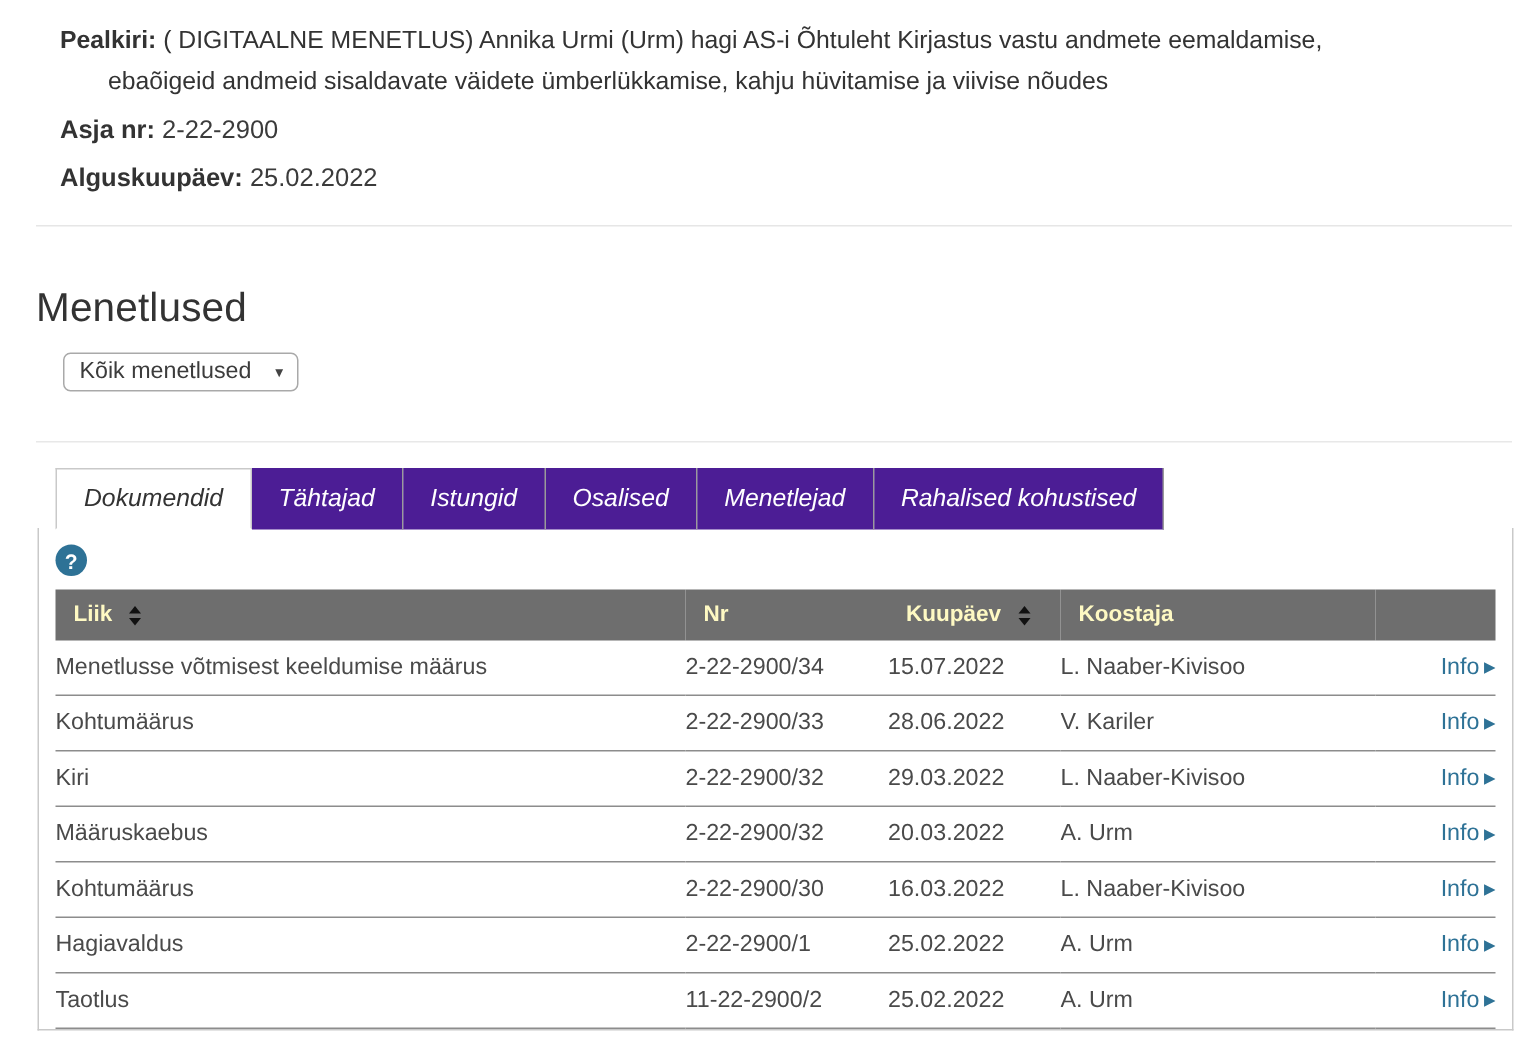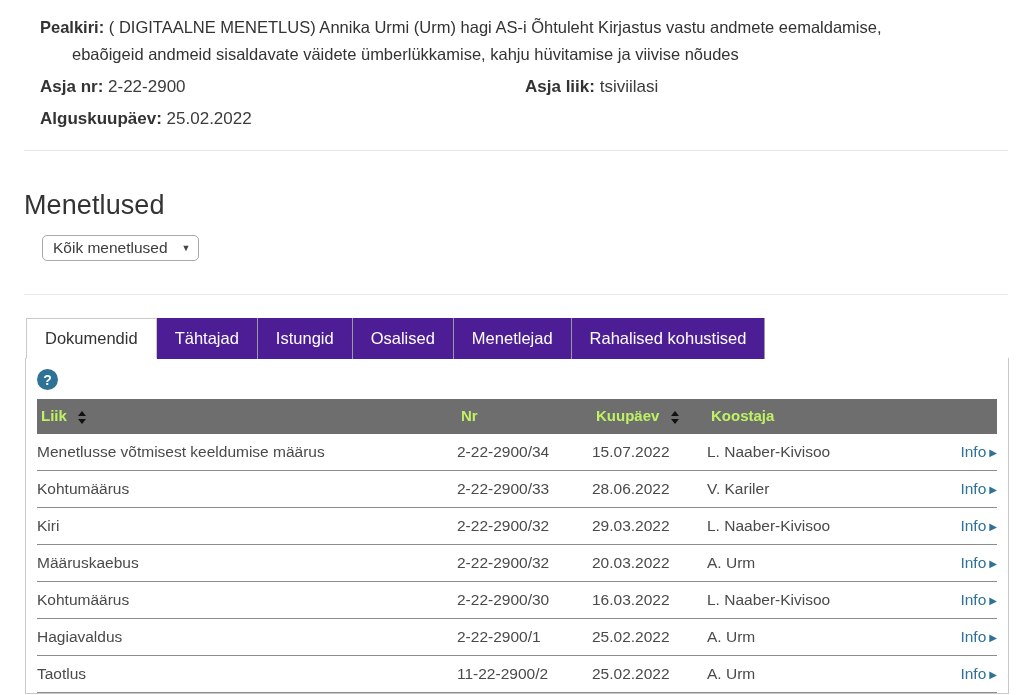--- a/index.html
+++ b/index.html
@@ -97,22 +97,23 @@
 
   .divider2 {
     height: 1px;
     background: #e8e8e8;
     margin: 33px 16px 0 24px;
   }
 
   
   .tabs-area {
     position: relative;
-    margin-top: 23px;
-    padding-left: 26px;
+    margin-top: 17px;
+    padding-left: 37px;
+    font-style: italic;
   }
   .tabs {
     display: flex;
     align-items: flex-end;
     position: relative;
     z-index: 2;
     height: 41px;
   }
   .tab {
     height: 41px;
@@ -168,25 +169,25 @@
 
   
   table.docs {
     width: calc(100% - 22px);
     margin: 9px 11px 0 11px;
     border-collapse: collapse;
     table-layout: fixed;
   }
   table.docs thead th {
     background: #6e6e6e;
-    color: #bef264;
+    color: #fef9c3;
     font-size: 15px;
     font-weight: bold;
     text-align: left;
-    padding: 8px 0 9px 4px;
+    padding: 8px 0 9px 12px;
     height: 17px;
     vertical-align: middle;
     white-space: nowrap;
   }
   th.c-liik { padding-left: 48px; }
   th.c-nr { padding-left: 6px; }
   th.c-kuup { padding-left: 4px; }
   th.c-koost { padding-left: 8px; }
   th.c-info { padding-right: 10px; }
 
@@ -254,24 +255,20 @@
     <div class="case-title-row">
       <span class="lbl">Pealkiri:</span>
       <span class="case-title-text">( DIGITAALNE MENETLUS) Annika Urmi (Urm) hagi AS-i Õhtuleht Kirjastus vastu andmete eemaldamise,</span>
       <span class="case-title-cont">ebaõigeid andmeid sisaldavate väidete ümberlükkamise, kahju hüvitamise ja viivise nõudes</span>
     </div>
 
     <div class="meta-row">
       <div class="meta-col-1">
         <span class="lbl">Asja nr:</span>
         <span class="val">2-22-2900</span>
-      </div>
-      <div class="meta-col-2">
-        <span class="lbl">Asja liik:</span>
-        <span class="val">tsiviilasi</span>
       </div>
     </div>
 
     <div class="meta-row">
       <div class="meta-col-1">
         <span class="lbl">Alguskuupäev:</span>
         <span class="val">25.02.2022</span>
       </div>
       <div class="meta-col-2"></div>
     </div>

